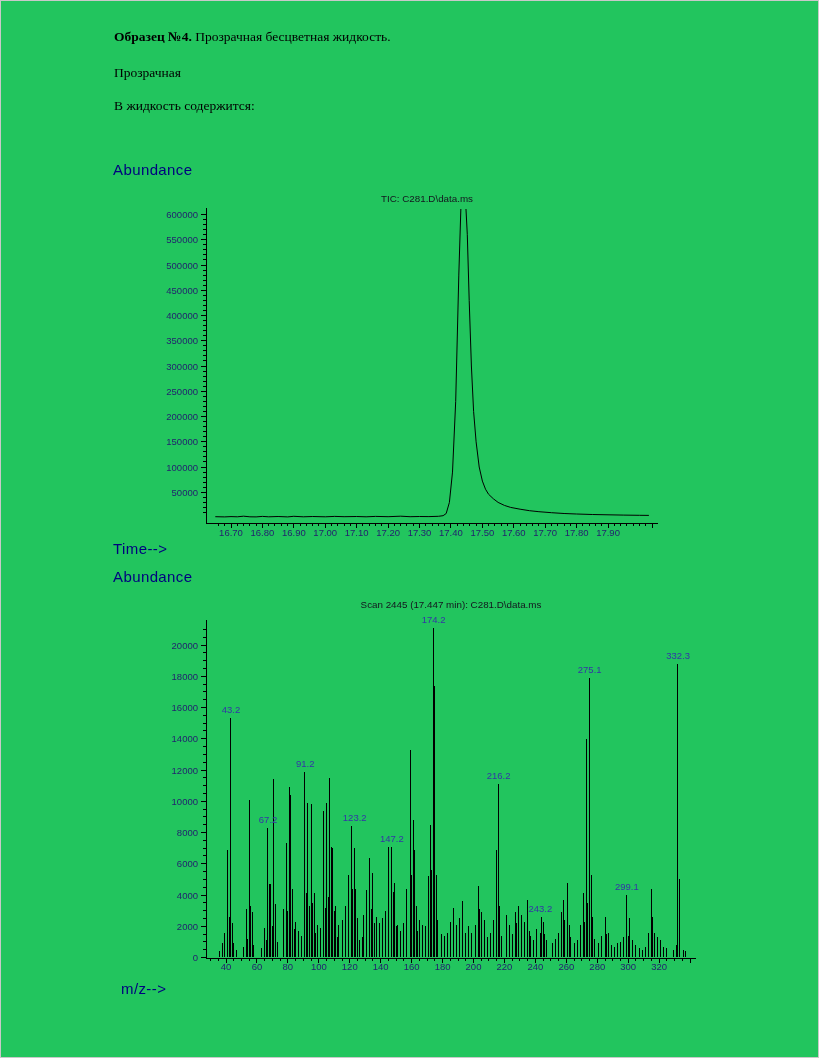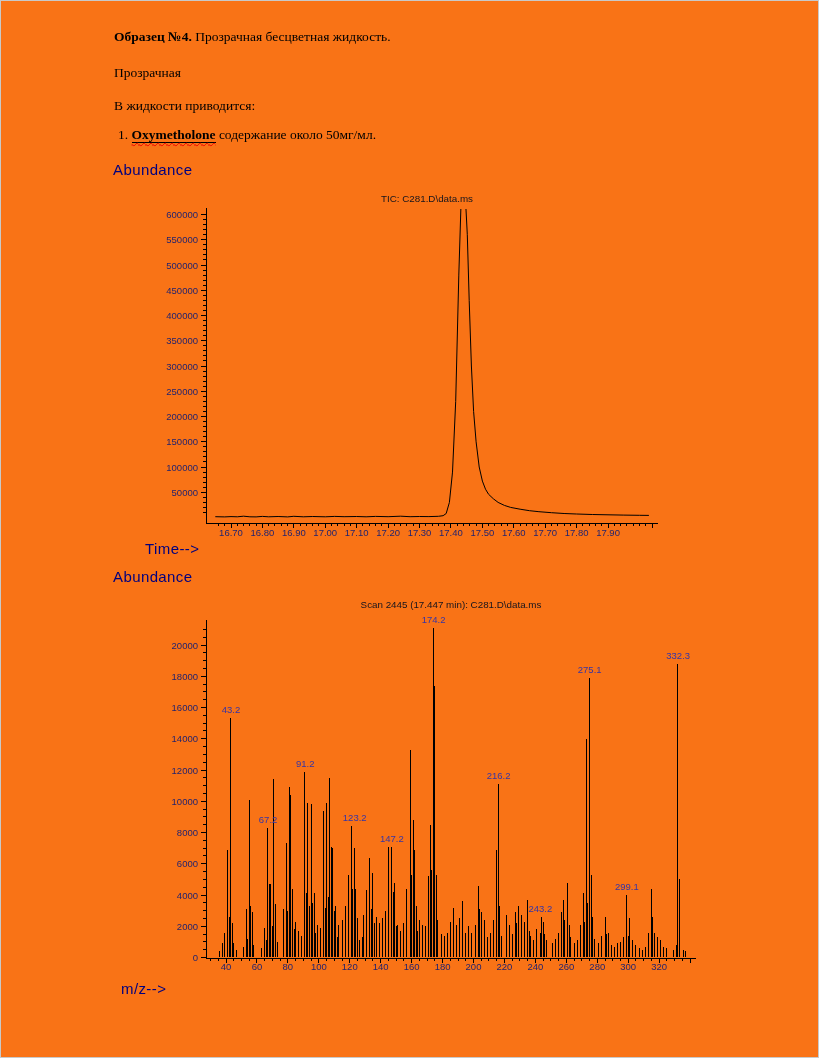--- a/index.html
+++ b/index.html
@@ -1,18 +1,18 @@
 <!DOCTYPE html>
 <html><head>
 <meta charset="utf-8">
 <style>
   html,body { margin:0; padding:0; background:#fff; }
   .page {
     position:relative; width:819px; height:1058px;
-    background:#f97316; border:1px solid #c9c9c9; box-sizing:border-box;
+    background:#22c55e; border:1px solid #c9c9c9; box-sizing:border-box;
     font-family:"Liberation Serif", serif; overflow:hidden;
   }
   .para { position:absolute; left:113px; font-size:13.5px; color:#000; white-space:pre; }
   .para b { font-weight:bold; }
   .term { font-weight:bold; border-bottom:1px solid #000; }
   .sq { text-decoration-line:underline; text-decoration-style:wavy; text-decoration-color:#f00000;
         text-decoration-thickness:1px; text-underline-offset:3px; }
   .blue-label { position:absolute; font-family:"Liberation Sans", sans-serif;
         font-size:15px; color:#00007f; letter-spacing:0.4px; }
   svg.charts { position:absolute; left:0; top:0; }
@@ -20,27 +20,26 @@
 </style>
 </head>
 <body>
 
 <div class="page">
 
   <p class="para" style="top:14px;"><b>Образец №4.</b><span> Прозрачная бесцветная жидкость.</span></p>
 
   <p class="para" style="top:50px;">Прозрачная</p>
 
-  <p class="para" style="top:83px;">В жидкости приводится:</p>
-
-  <p class="para" style="top:112px; left:117px;"><span>1. </span><span class="term"><span class="sq">Oxymetholone</span></span><span> содержание около 50мг/мл.</span></p>
+  <p class="para" style="top:83px;">В жидкость содержится:</p>
+
 
 
   <div class="blue-label" style="left:112px; top:160px;">Abundance</div>
-  <div class="blue-label" style="left:112px; top:539px;margin-left:32px;">Time--&gt;</div>
+  <div class="blue-label" style="left:112px; top:539px;">Time--&gt;</div>
   <div class="blue-label" style="left:112px; top:567px;">Abundance</div>
   <div class="blue-label" style="left:120px; top:979px;">m/z--&gt;</div>
 
   <svg class="charts" id="charts-svg" width="819" height="1058" viewBox="0 0 819 1058">
     <defs>
       <clipPath id="ticclip">
           <rect x="205" y="208" width="452" height="315"></rect>
         </clipPath>
     </defs>
     <g id="tic-group">

